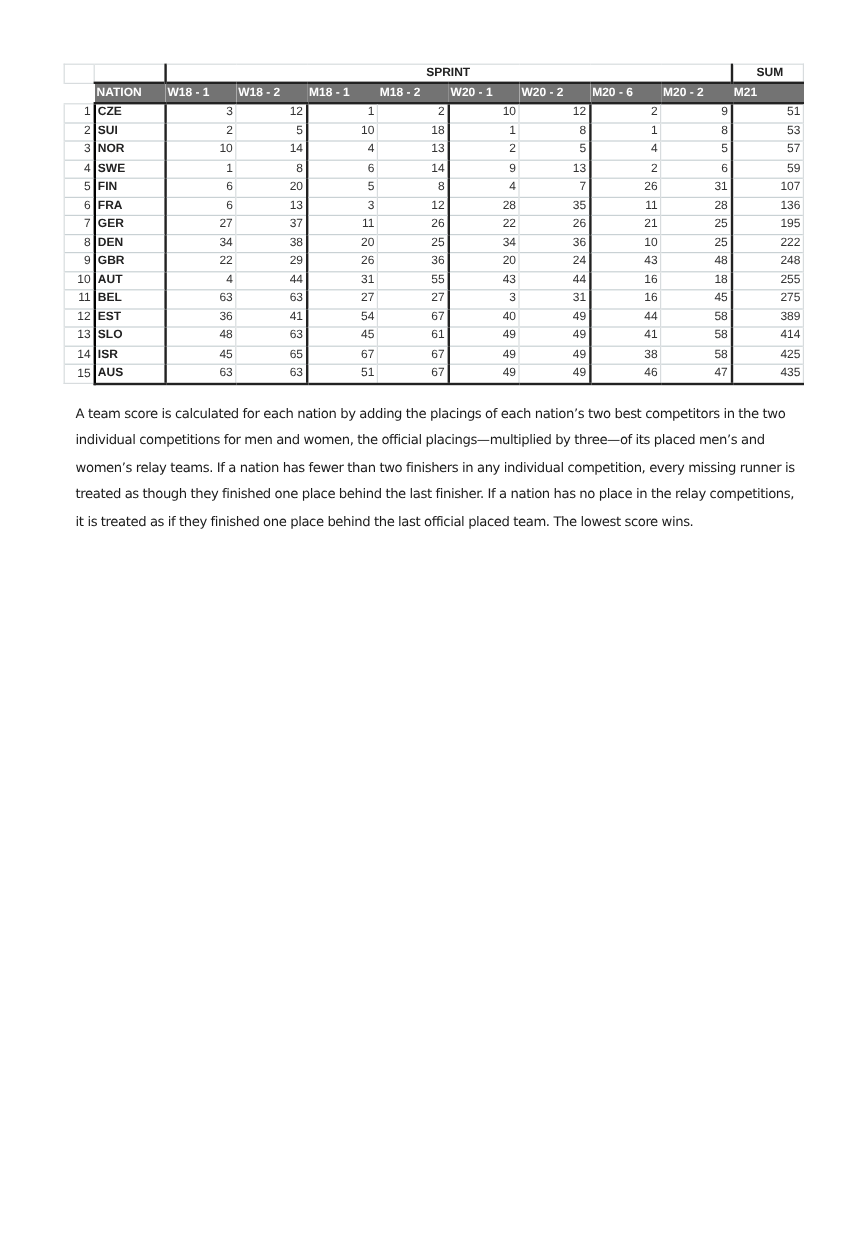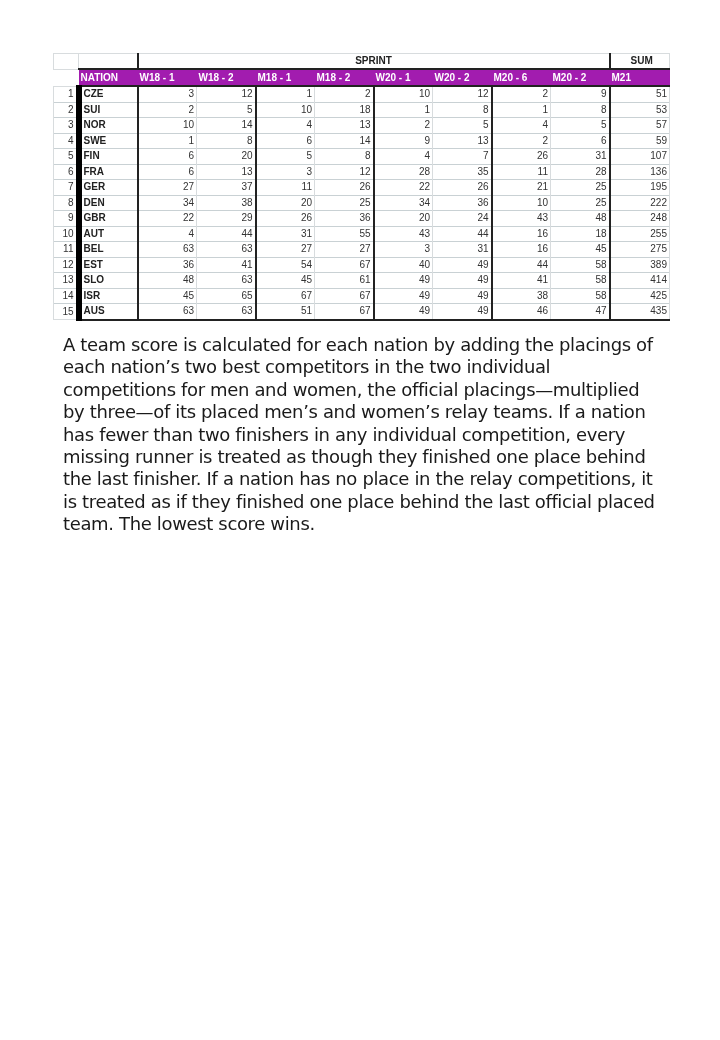--- a/index.html
+++ b/index.html
@@ -9,33 +9,33 @@
       font-family: "Liberation Sans", sans-serif;
     }
     .sheet {
       position: absolute; left: 53px; top: 53px;
       border-collapse: collapse; table-layout: fixed;
       font-size: 10px; font-weight: bold; color: #222;
     }
     .sheet td { padding: 0 2px; height: 14.5px; line-height: 14px; white-space: nowrap; overflow: hidden;
       border-top: 1px solid #c9d1d4; border-left: 1px solid #d8dcde; }
     .sheet tr.top td { height: 14px; border-top: 1px solid #d8dcde; }
-    .sheet tr.hdr td { background: #a21caf; color: #ffffff; height: 15px; border-top: 2px solid #222; border-bottom: 2px solid #222; border-left: none; }
+    .sheet tr.hdr td { background: #737373; color: #ffffff; height: 15px; border-top: 2px solid #222; border-bottom: 2px solid #222; border-left: none; }
     .sheet td.rank { text-align: right; color: #333; font-weight: normal; border-left: 1px solid #d8dcde; }
-    .sheet td.nation { border-left: 6px solid #000000; text-align: left; }
+    .sheet td.nation { border-left: 2px solid #000000; text-align: left; }
     .sheet td.num { text-align: right; font-weight: normal; color: #333; }
     .sheet td.b-left { border-left: 2px solid #222; }
     .sheet tr.last td { border-bottom: 2px solid #222; }
     .sheet tr.last td.rank { border-bottom: 1px solid #d8dcde; }
     .sheet td.right-edge { border-right: 1px solid #d8dcde; padding-left: 20px; }
     .sheet td.center { text-align: center; }
     .sheet tr.hdr td.rank { background: #ffffff; border-top: 1px solid #d8dcde; border-bottom: 1px solid #d8dcde; }
     .para {
       position: absolute; left: 63px; top: 334px; width: 600px;
-      font-family: "DejaVu Sans", sans-serif; font-size: 18px; line-height: 22.4px;
+      font-family: "DejaVu Sans", sans-serif; font-size: 11px; line-height: 22.4px;
       color: #1a1a1a; letter-spacing: -0.35px; margin: 0;
     }
   </style>
 </head>
 <body>
 
 <table class="sheet">
   <colgroup>
     <col style="width:25px">
       <col style="width:59px">

